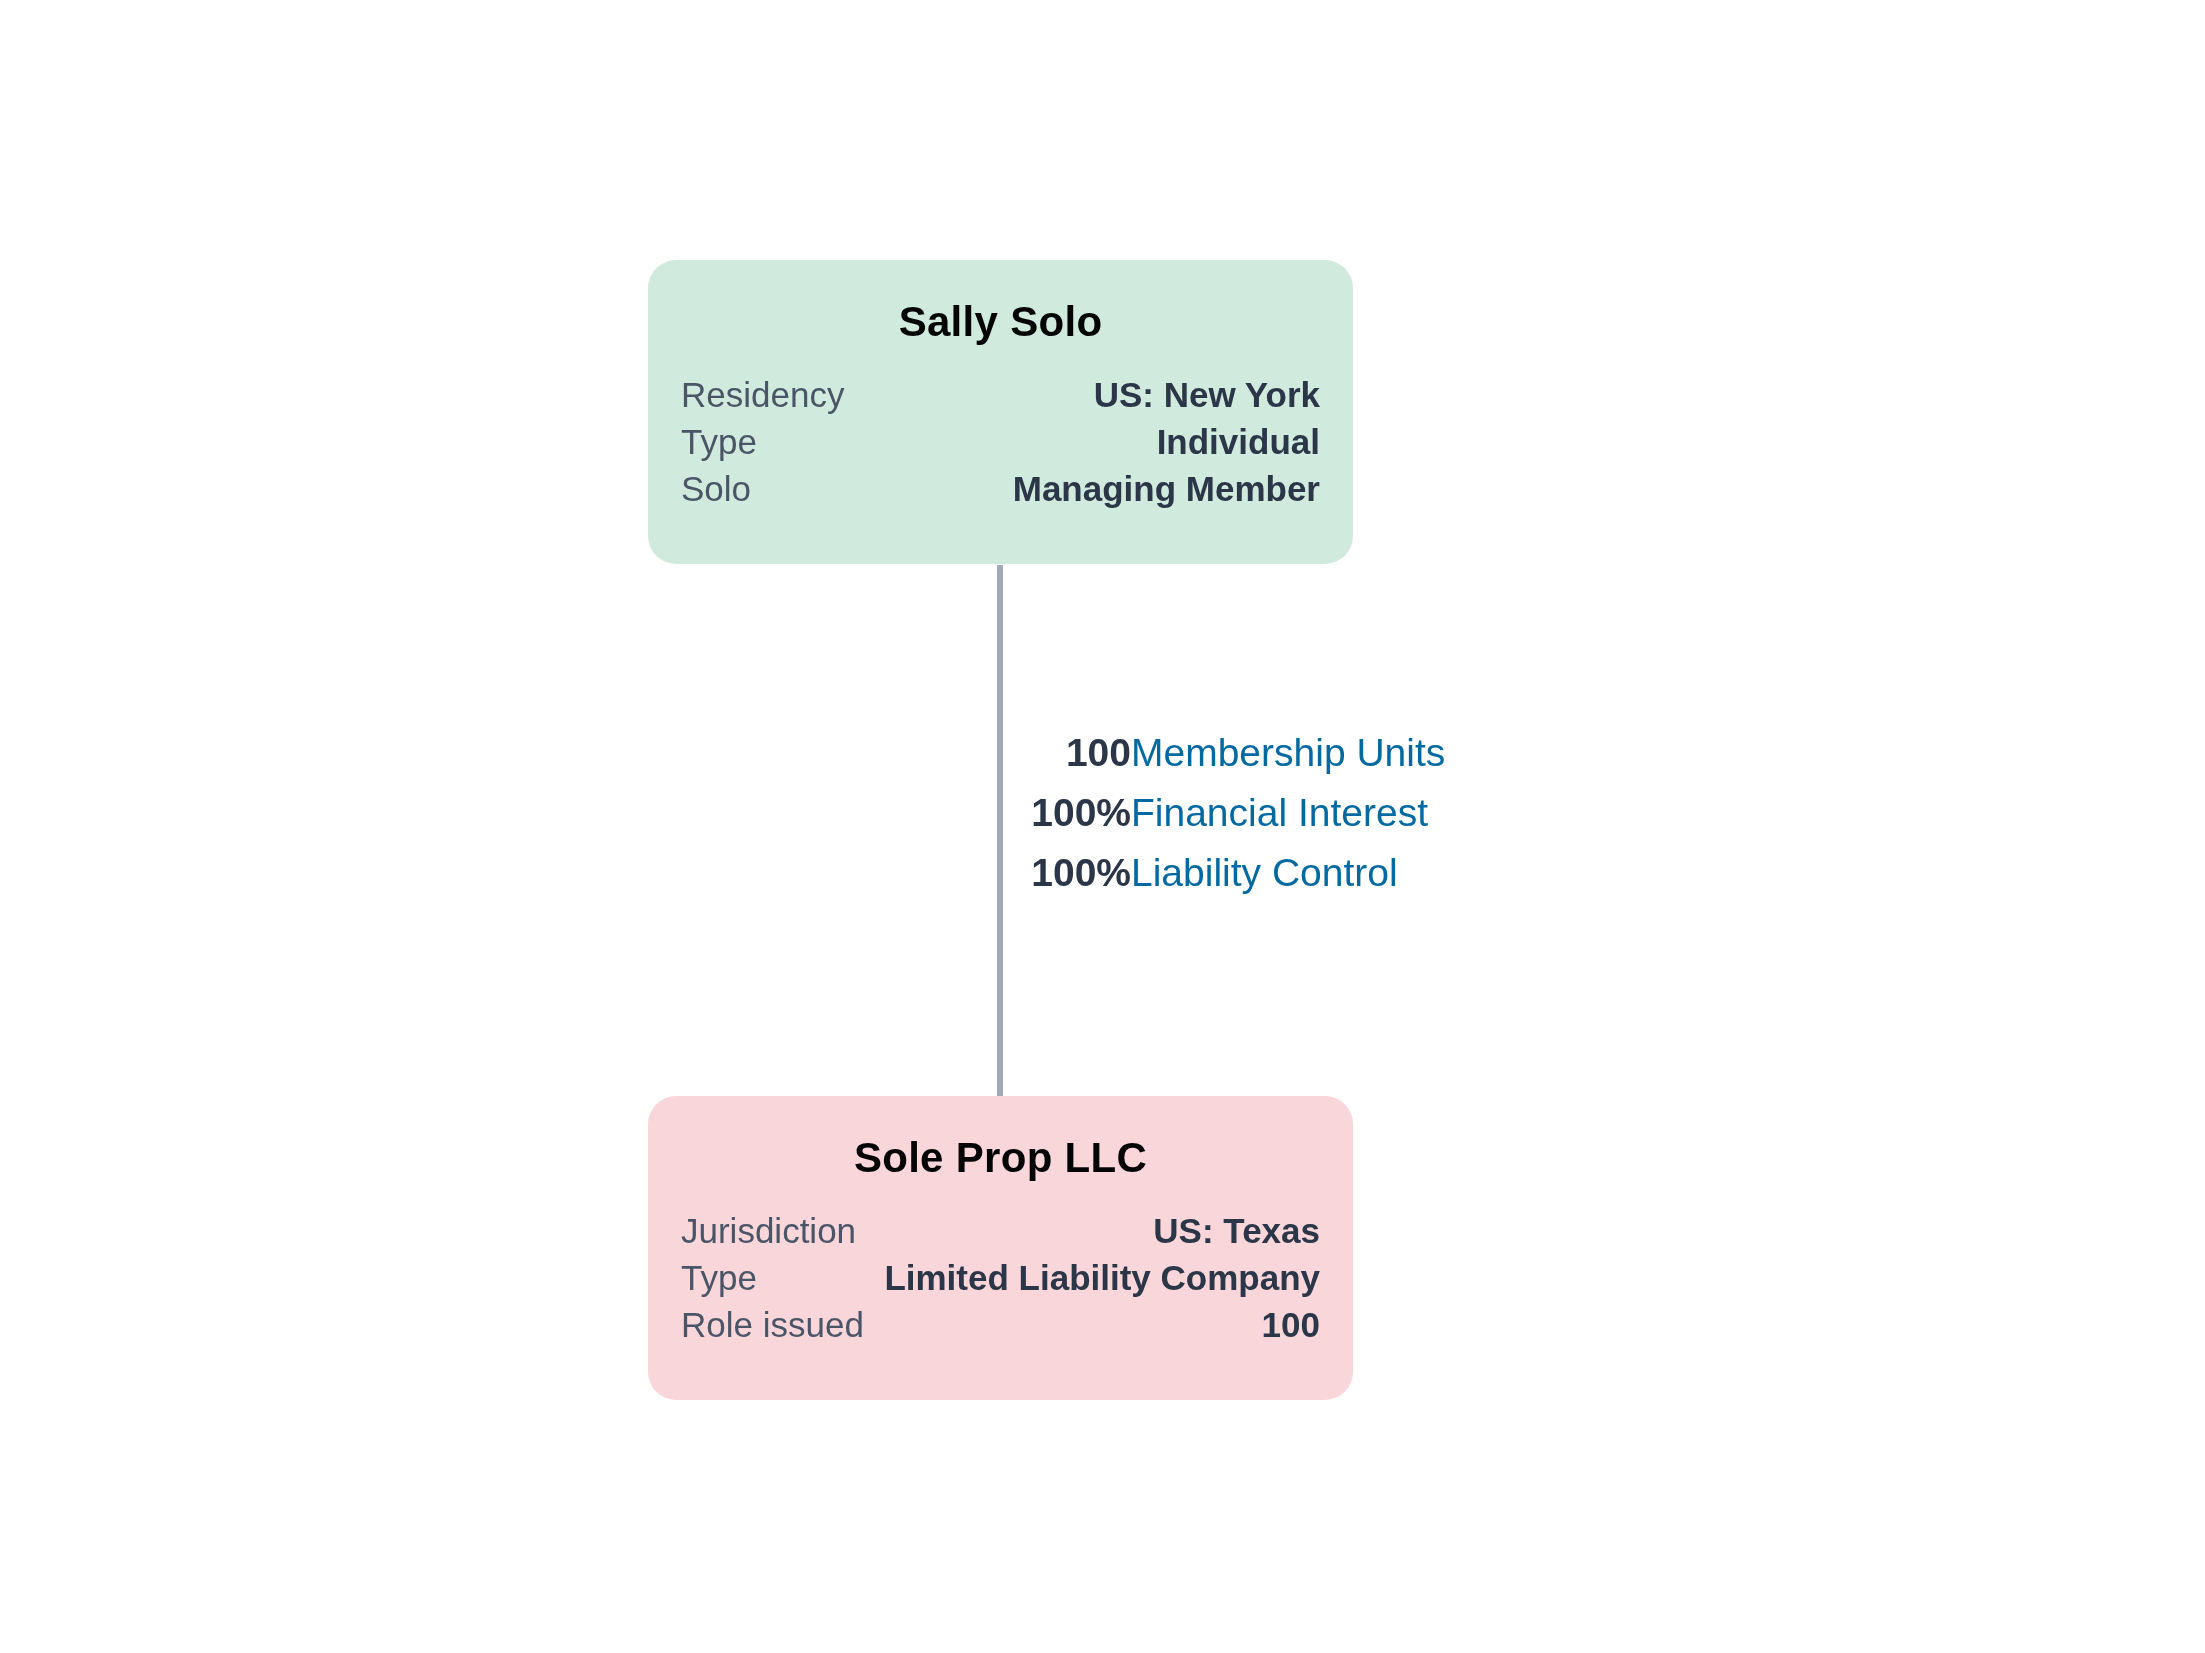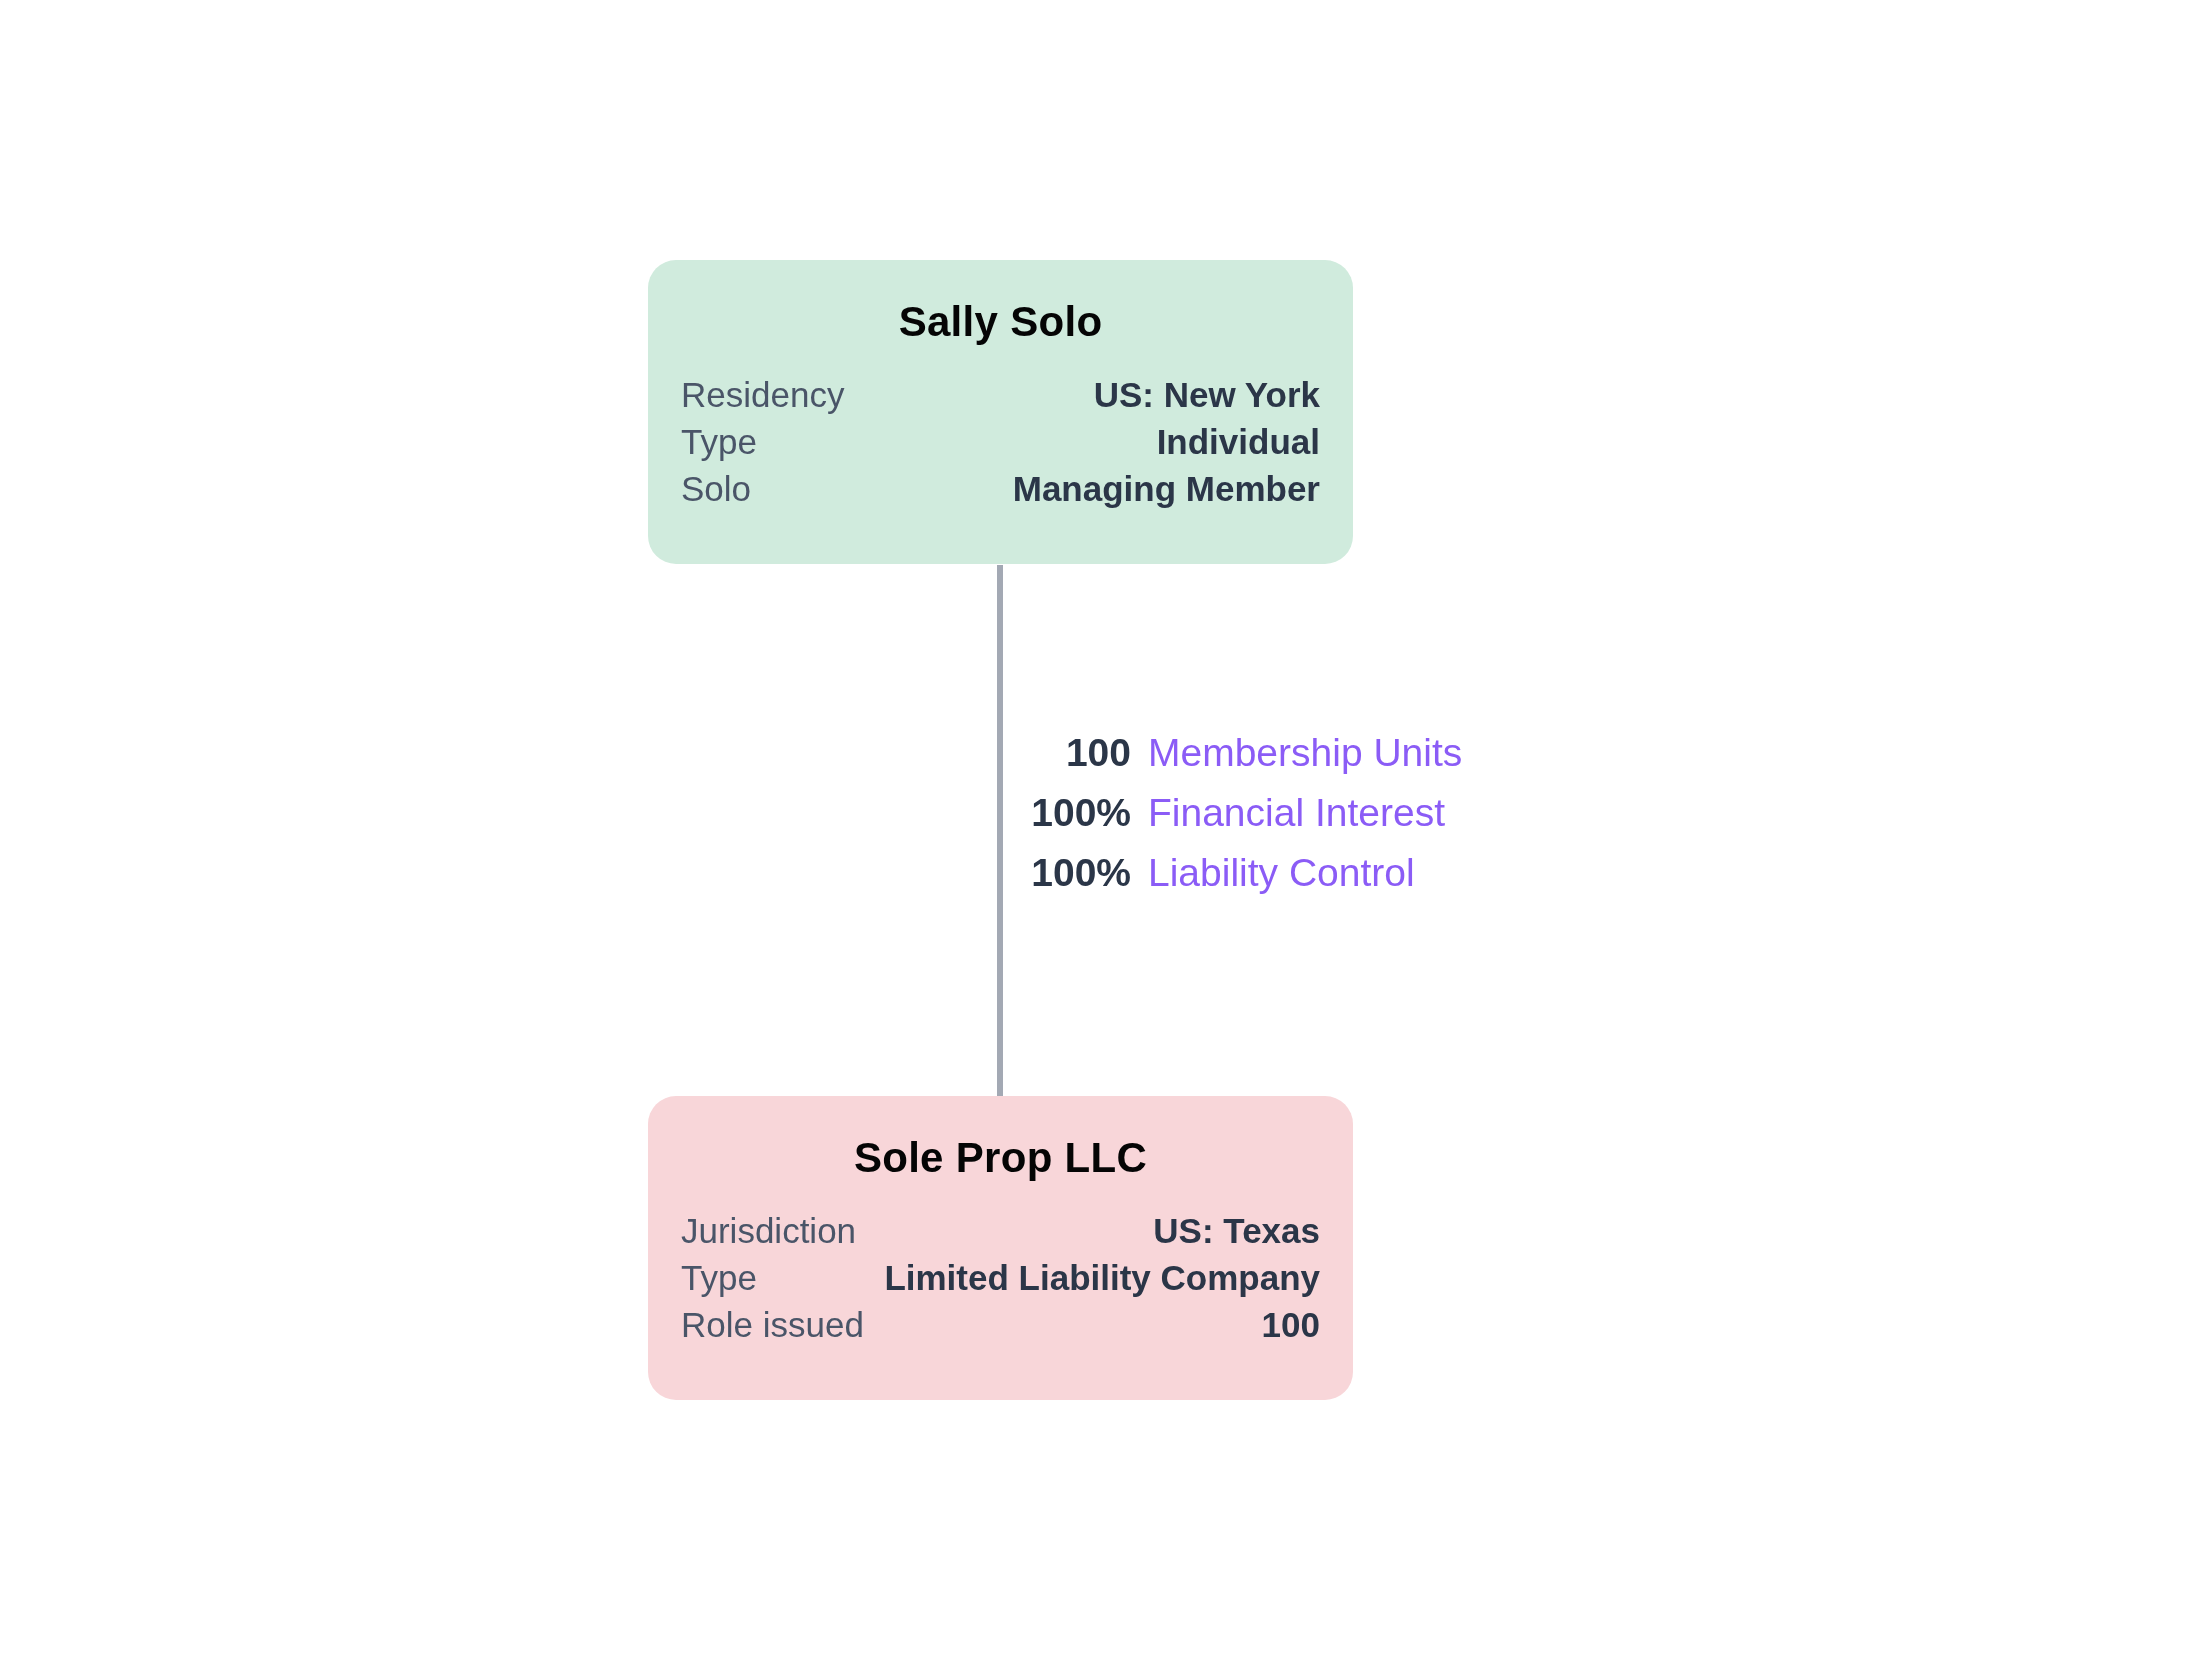--- a/index.html
+++ b/index.html
@@ -71,22 +71,22 @@
     white-space: nowrap;
   }
   .edge-num {
     display: inline-block;
     width: 124px;
     text-align: right;
     font-weight: 700;
     color: #2b3648;
   }
   .edge-text {
-    margin-left: 17px;
-    color: #8b5cf6;
+    margin-left: 0;
+    color: #0369a1;
     font-weight: 400;
   }
 </style>
 </head>
 <body>
 
 <div class="canvas">
 
   <div class="node node-person">
     <div class="node-title">Sally Solo</div>

